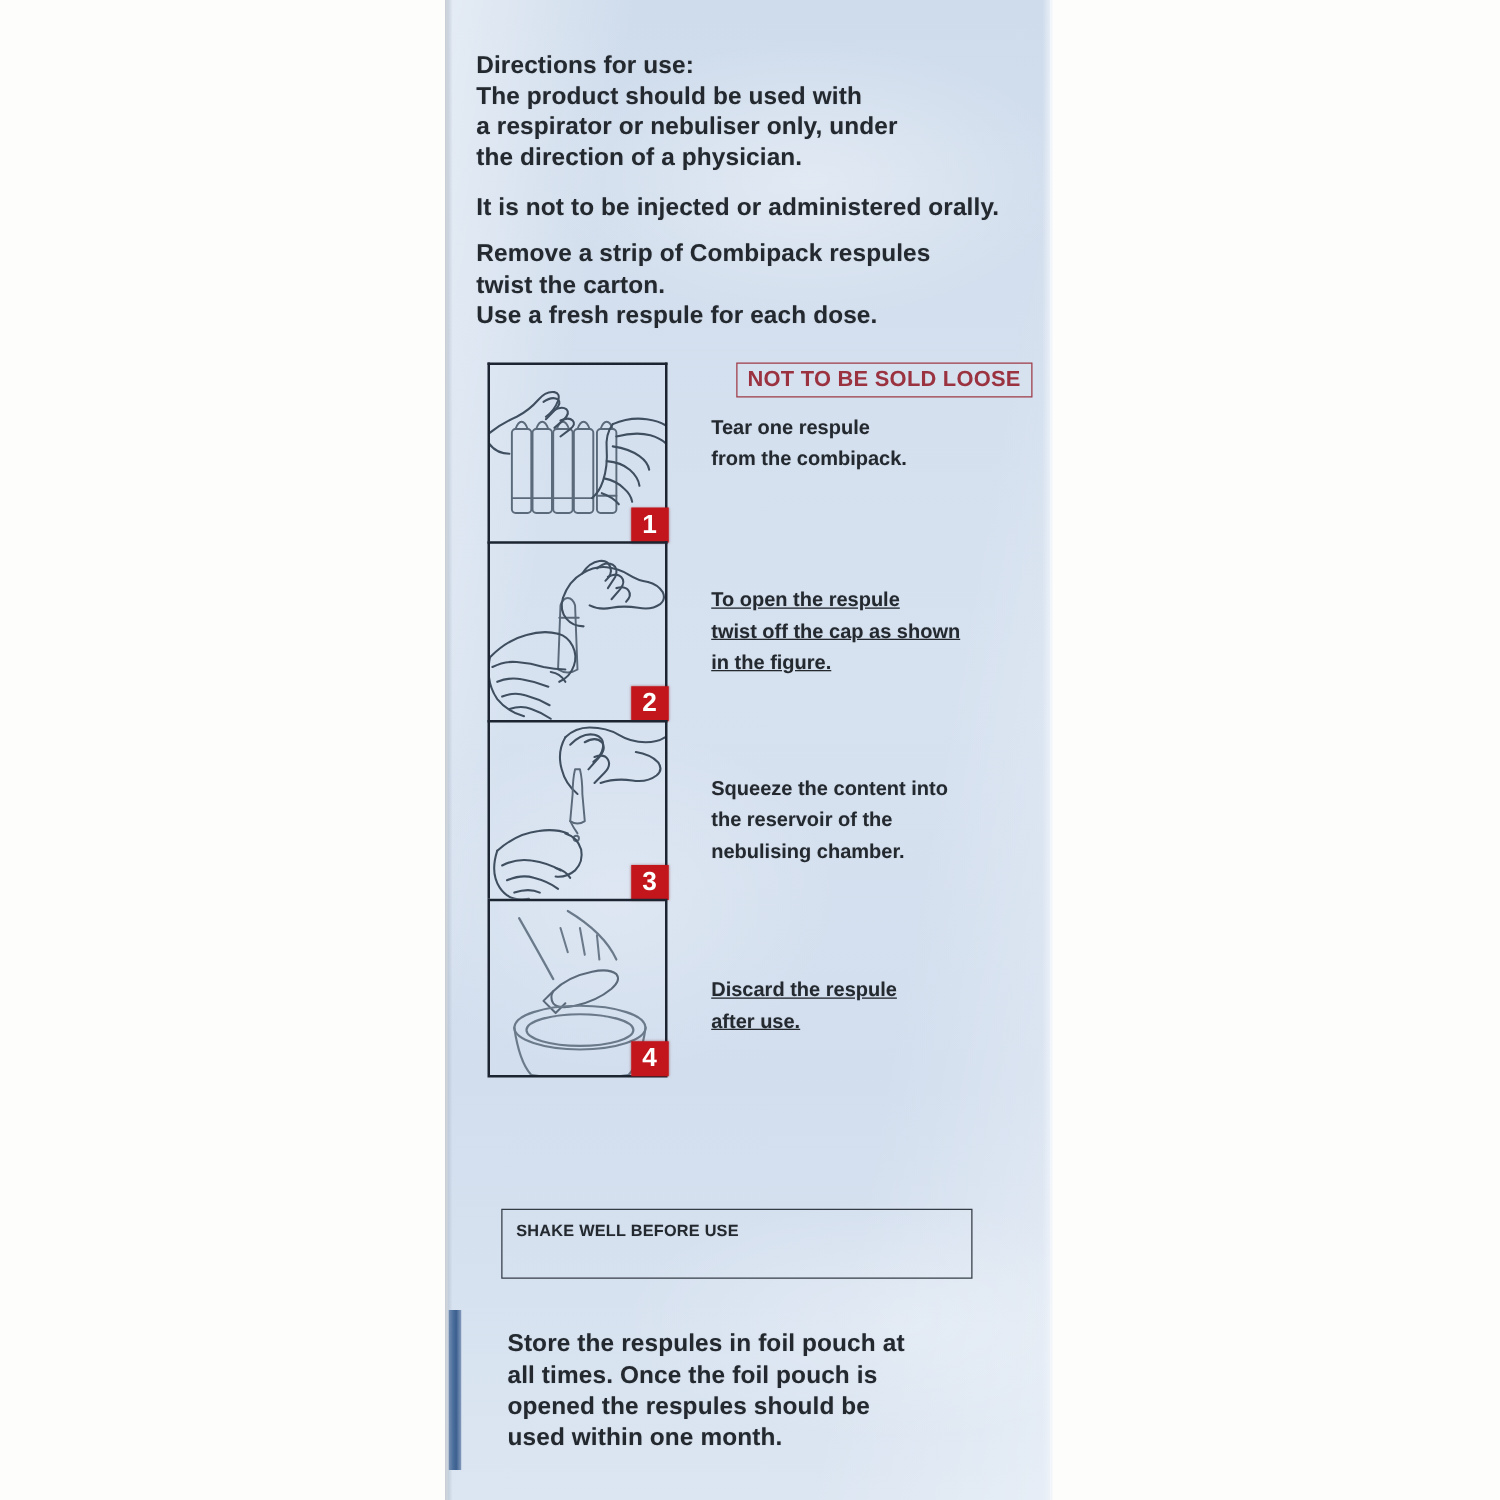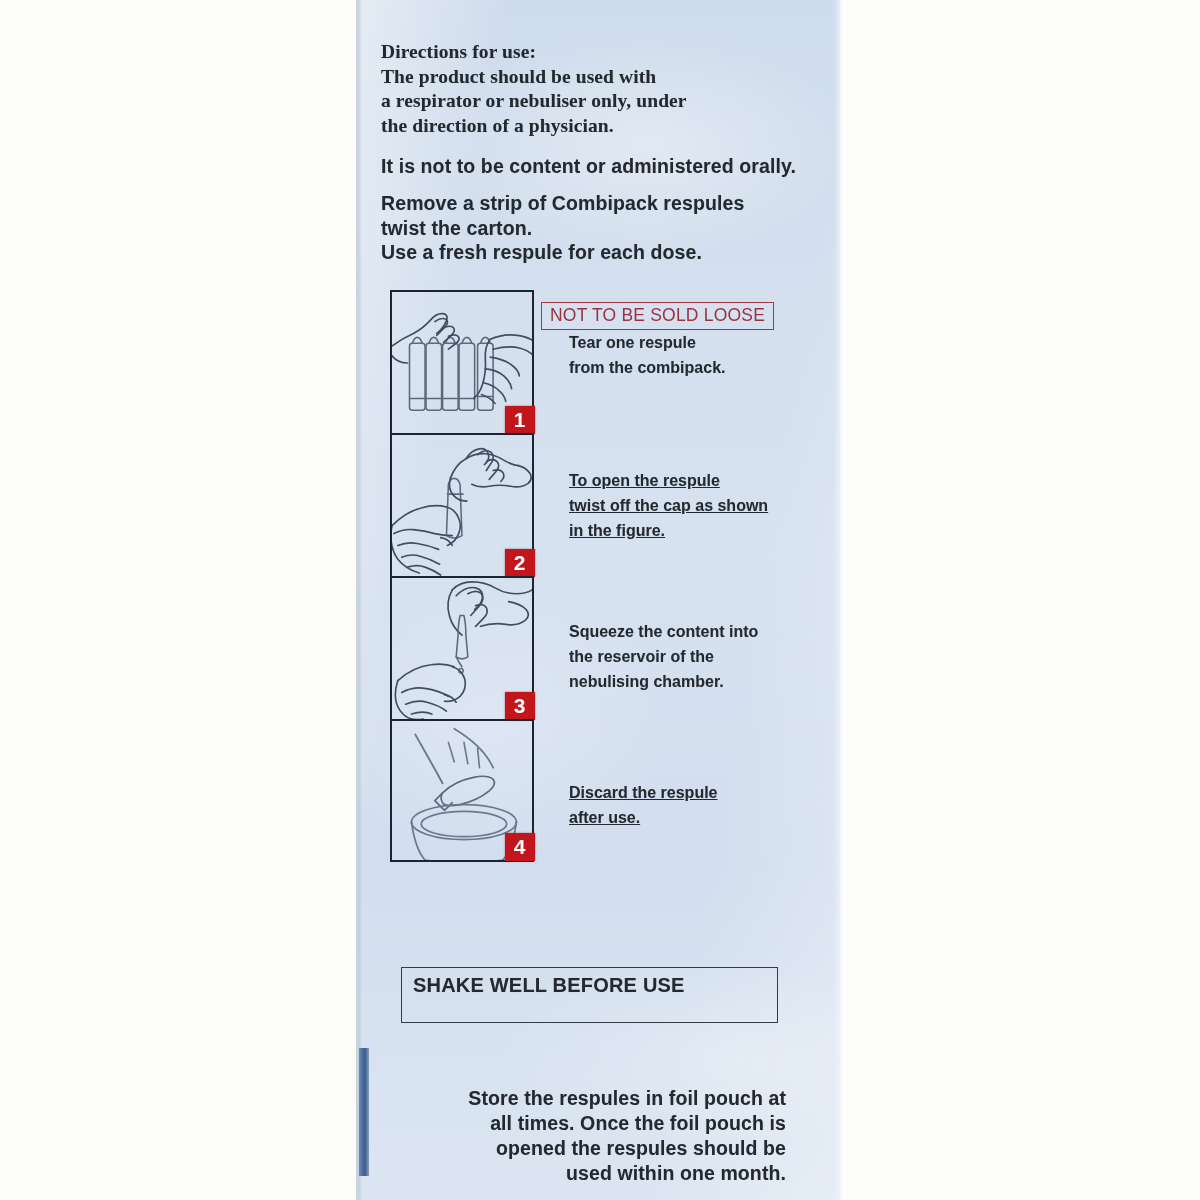--- a/index.html
+++ b/index.html
@@ -81,40 +81,39 @@
     color: #23292f;
     font-family: "Liberation Sans", sans-serif;
     font-weight: 600;
     font-size: 19.5px;
     line-height: 24.5px;
     letter-spacing: 0.1px;
     white-space: pre-line;
     text-shadow: 0 0 1px rgba(35,41,47,0.18);
   }
 
-  #block-directions { left: 381px; top: 40px;  width: 420px; font-family: Liberation Serif, serif; }
+  #block-directions { left: 381px; top: 40px;  width: 420px; }
   #block-notinject  { left: 381px; top: 154px; width: 430px; }
   #block-remove     { left: 381px; top: 191px; width: 420px; }
 
   
   #sold-loose-box {
     position: absolute;
-    left: 541px;
+    left: 589px;
     top: 290px;
     padding: 3px 8px 4px 8px;
     border: 1.6px solid #9e3846;
     color: #9b3240;
     font-family: "Liberation Sans", sans-serif;
-    font-weight: 400;
+    font-weight: 700;
     font-size: 17.5px;
     line-height: 19px;
     letter-spacing: 0.2px;
     white-space: nowrap;
     background: rgba(255,255,255,0.06);
-    margin-top: 12px;
   }
 
   
   .step-caption {
     position: absolute;
     left: 569px;
     width: 275px;
     color: #23292f;
     font-family: "Liberation Sans", sans-serif;
     font-weight: 600;
@@ -178,53 +177,52 @@
     width: 377px;
     height: 56px;
     box-sizing: border-box;
     border: 1.8px solid #333b45;
     padding: 6px 0 0 11px;
   }
   #shake-box .line {
     color: #23292f;
     font-family: "Liberation Sans", sans-serif;
     font-weight: 600;
-    font-size: 20px;
+    font-size: 13px;
     line-height: 22.5px;
     letter-spacing: 0.2px;
     white-space: nowrap;
     text-shadow: 0 0 1px rgba(35,41,47,0.16);
   }
 
   
   #block-storage {
     left: 406px;
-    top: 1086px;
+    top: 1063px;
     width: 380px;
     font-size: 19.5px;
     line-height: 25px;
-    text-align: right;
   }
 </style>
 </head>
 <body>
 
 <div id="photo-bg"></div>
 
 <div id="carton"></div>
 <div id="carton-left-edge"></div>
 <div id="carton-right-edge"></div>
 <div id="blue-strip"></div>
 
 <div class="txt" id="block-directions">Directions for use:
 The product should be used with
 a respirator or nebuliser only, under
 the direction of a physician.</div>
 
-<div class="txt" id="block-notinject">It is not to be content or administered orally.</div>
+<div class="txt" id="block-notinject">It is not to be injected or administered orally.</div>
 
 <div class="txt" id="block-remove">Remove a strip of Combipack respules
 twist the carton.
 Use a fresh respule for each dose.</div>
 
 <div id="sold-loose-box">NOT TO BE SOLD LOOSE</div>
 
 <div class="step-caption" id="caption-1">Tear one respule
 from the combipack.</div>
 <div class="step-caption" id="caption-2">To open the respule

